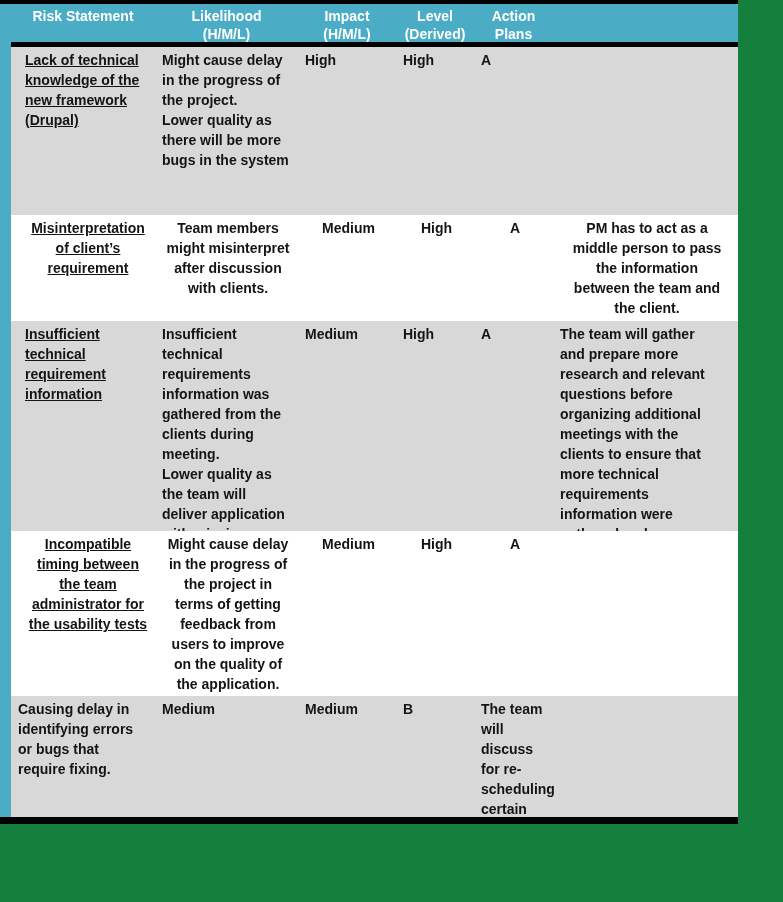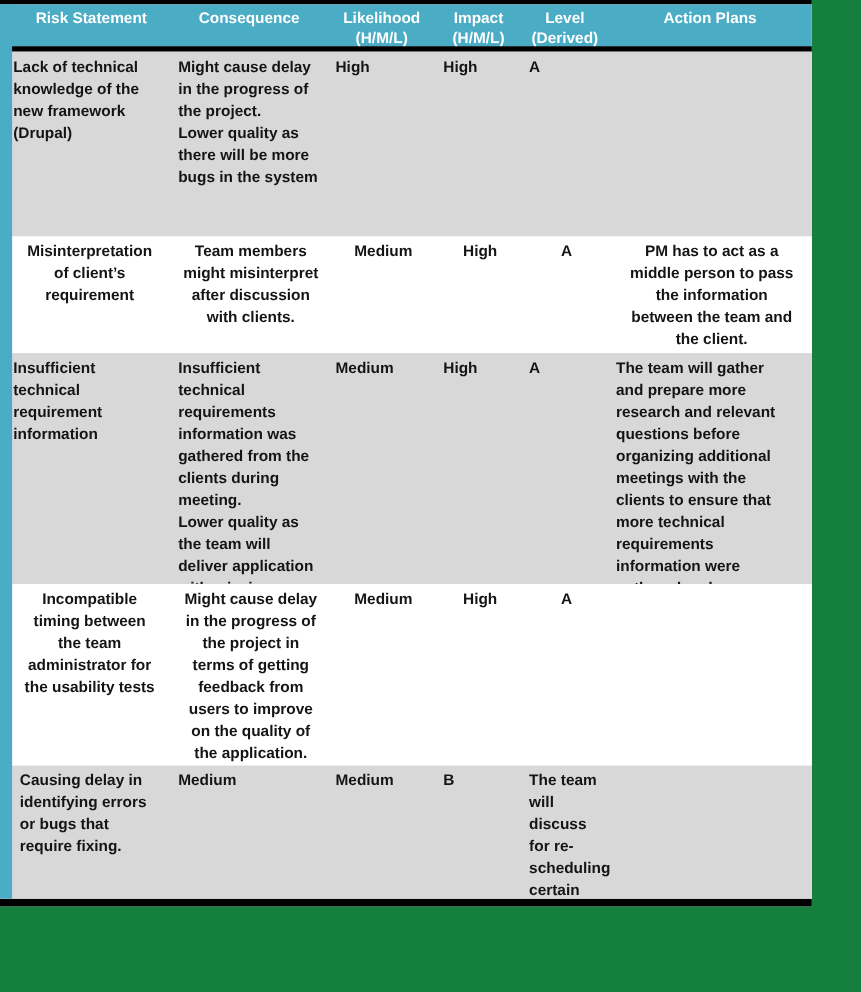--- a/index.html
+++ b/index.html
@@ -34,40 +34,39 @@
     color: #ffffff; font-weight: bold; font-size: 14px; line-height: 18px;
     text-align: center; padding-top: 3px; white-space: pre-line;
   }
   .header-divider { height: 5px; background: #000000; }
 
   .cell {
     font-size: 14px; font-weight: bold; color: #141414;
     line-height: 20px; white-space: pre-line;
     padding: 3px 4px 0 7px;
   }
-  .cell.c-risk { padding-left: 1px; }
+  .cell.c-risk { padding-left: 14px; text-decoration: underline; }
 
   .row-gray  { background: #D8D8D8; }
   .row-white { background: #ffffff; text-align: center; }
   .r0 { height: 168px; }
   .r1 { height: 106px; }
   .r2 { height: 210px; }
   .r3 { height: 165px; }
   .r4 { height: 121px; }
 </style>
 </head>
 <body>
 
 <div class="page">
   <div class="risk-table">
     <div class="accent-stripe"></div>
 
     <div class="t-row header-row">
       <div class="header-cell">Risk Statement</div>
-      <div class="header-cell">Consequence</div>
       <div class="header-cell">Likelihood
 (H/M/L)</div>
       <div class="header-cell">Impact
 (H/M/L)</div>
       <div class="header-cell">Level
 (Derived)</div>
       <div class="header-cell">Action Plans</div>
     </div>
 
     <div class="header-divider"></div>

